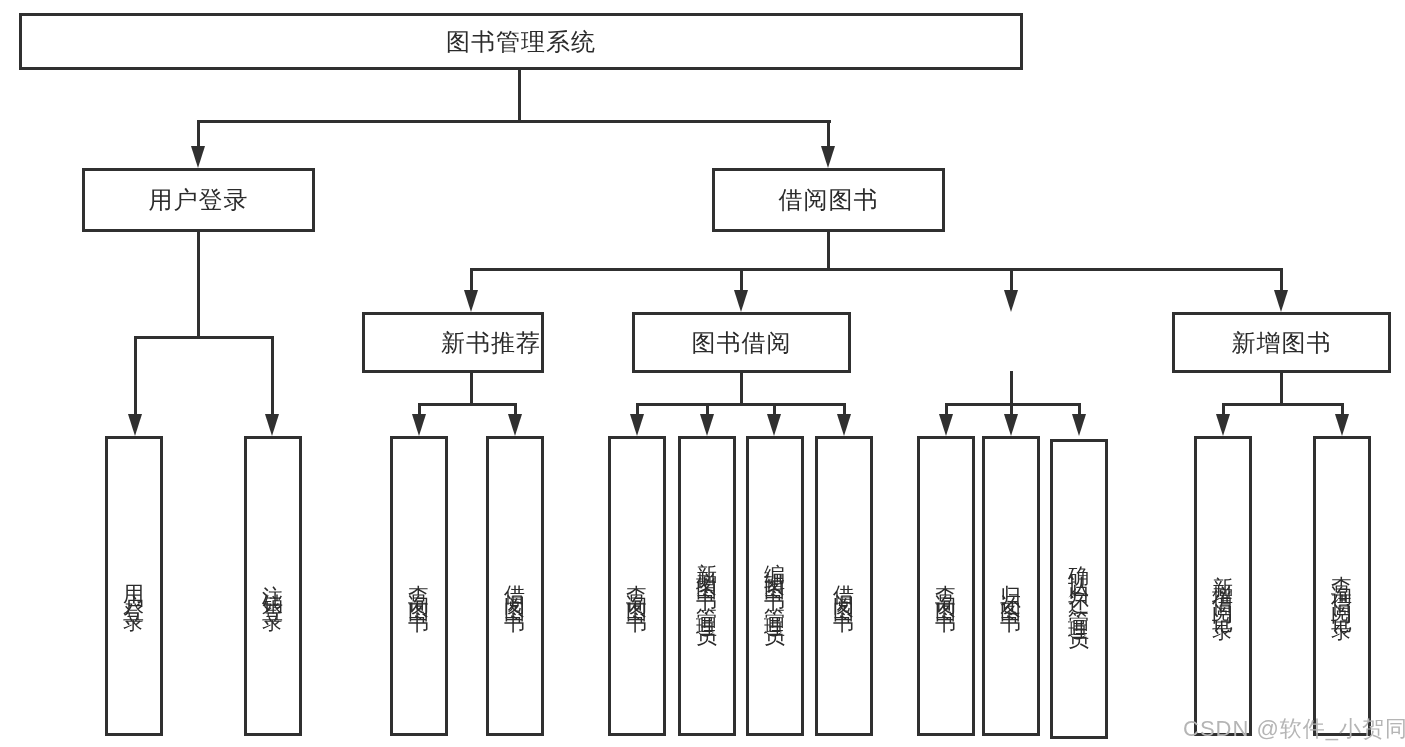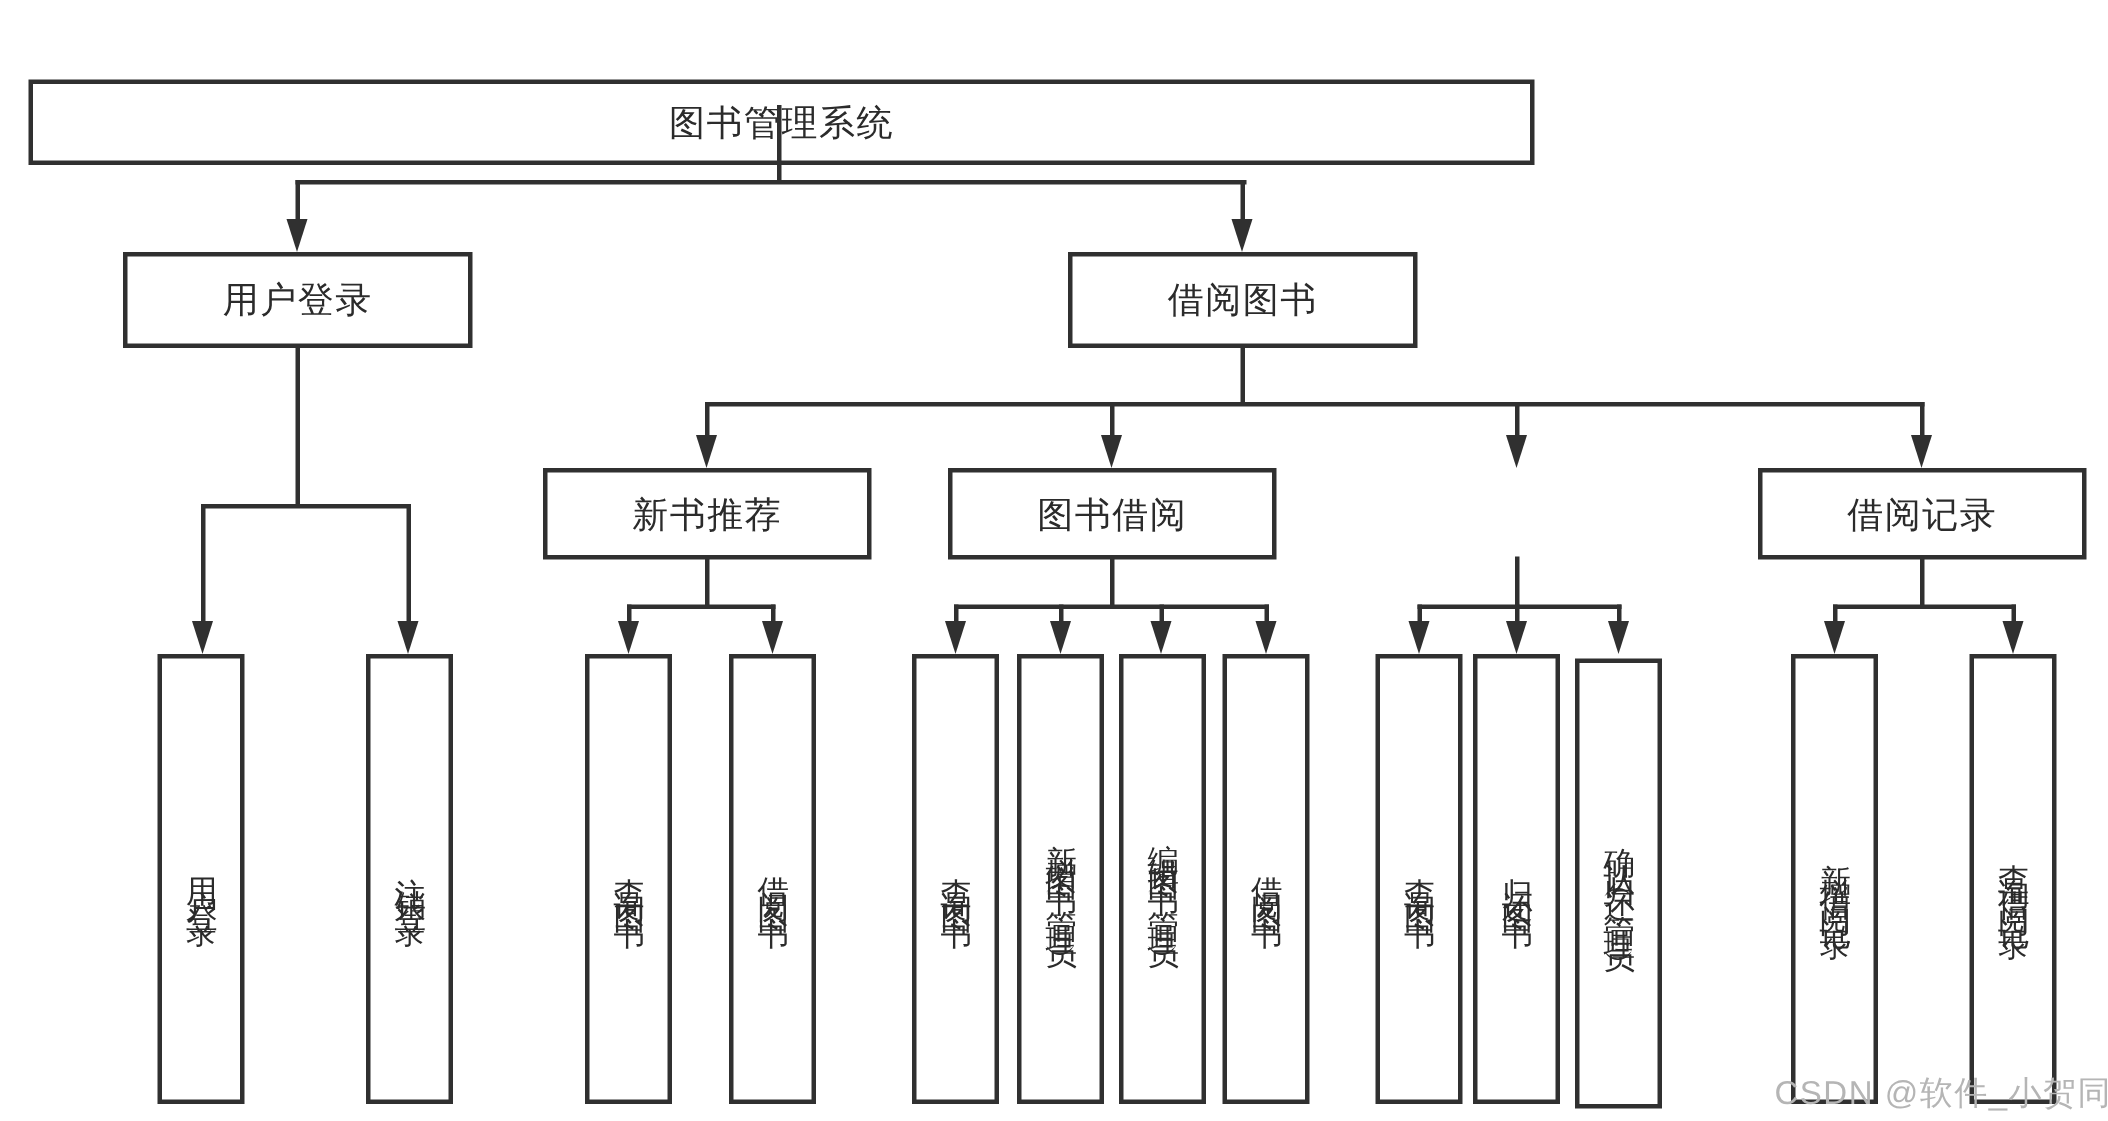--- a/index.html
+++ b/index.html
@@ -51,21 +51,21 @@
     font-size:22px;color:var(--wm);
     letter-spacing:1px;white-space:nowrap;
     z-index:5;
   }
 </style>
 </head>
 <body>
 
 <div id="canvas">
 
-  <div class="hbox" style="left:19px;top:13px;width:1004px;height:57px;margin-top:40px;">
+  <div class="hbox" style="left:19px;top:13px;width:1004px;height:57px;">
     <span>图书管理系统</span>
   </div>
 
   <div class="line" style="left:518px;top:70px;width:3px;height:52px;"></div>
   <div class="line" style="left:197px;top:120px;width:634px;height:3px;"></div>
   <div class="line" style="left:197px;top:120px;width:3px;height:28px;"></div>
   <div class="ah" style="left:191px;top:146px;"></div>
   <div class="line" style="left:827px;top:120px;width:3px;height:28px;"></div>
   <div class="ah" style="left:821px;top:146px;"></div>
 
@@ -94,28 +94,28 @@
   <div class="line" style="left:470px;top:268px;width:813px;height:3px;"></div>
   <div class="line" style="left:470px;top:268px;width:3px;height:26px;"></div>
   <div class="ah" style="left:464px;top:290px;"></div>
   <div class="line" style="left:740px;top:268px;width:3px;height:26px;"></div>
   <div class="ah" style="left:734px;top:290px;"></div>
   <div class="line" style="left:1010px;top:268px;width:3px;height:26px;"></div>
   <div class="ah" style="left:1004px;top:290px;"></div>
   <div class="line" style="left:1280px;top:268px;width:3px;height:26px;"></div>
   <div class="ah" style="left:1274px;top:290px;"></div>
 
-  <div class="hbox" style="left:362px;top:312px;width:219px;height:61px;">
+  <div class="hbox" style="left:362px;top:312px;width:182px;height:61px;justify-content:flex-end;">
     <span>新书推荐</span>
   </div>
   <div class="hbox" style="left:632px;top:312px;width:219px;height:61px;">
     <span>图书借阅</span>
   </div>
   <div class="hbox" style="left:1172px;top:312px;width:219px;height:61px;">
-    <span>借阅记录</span>
+    <span>新增图书</span>
   </div>
 
   <div class="line" style="left:470px;top:371px;width:3px;height:34px;"></div>
   <div class="line" style="left:418px;top:403px;width:99px;height:3px;"></div>
   <div class="line" style="left:418px;top:403px;width:3px;height:13px;"></div>
   <div class="ah" style="left:412px;top:414px;"></div>
   <div class="line" style="left:514px;top:403px;width:3px;height:13px;"></div>
   <div class="ah" style="left:508px;top:414px;"></div>
 
   <div class="vbox" style="left:390px;">

